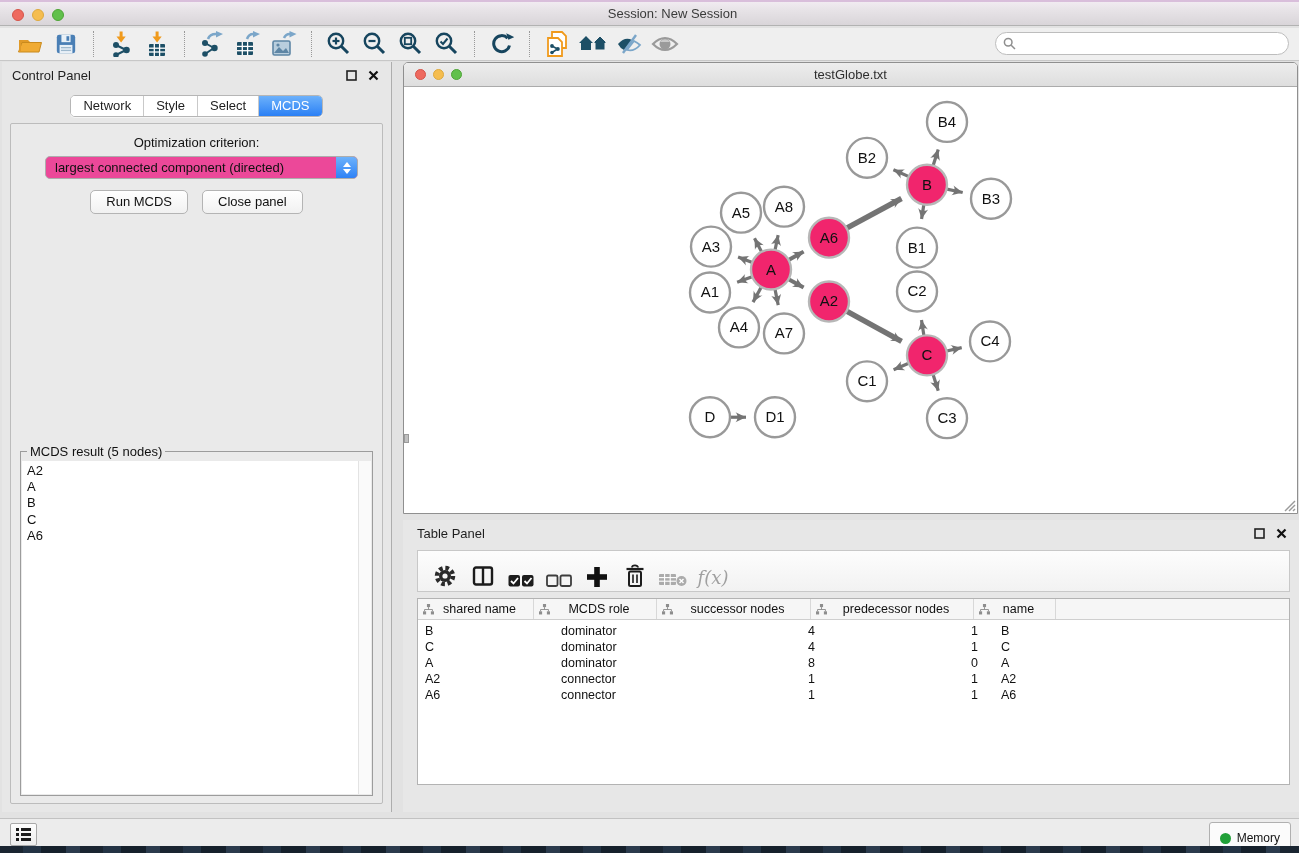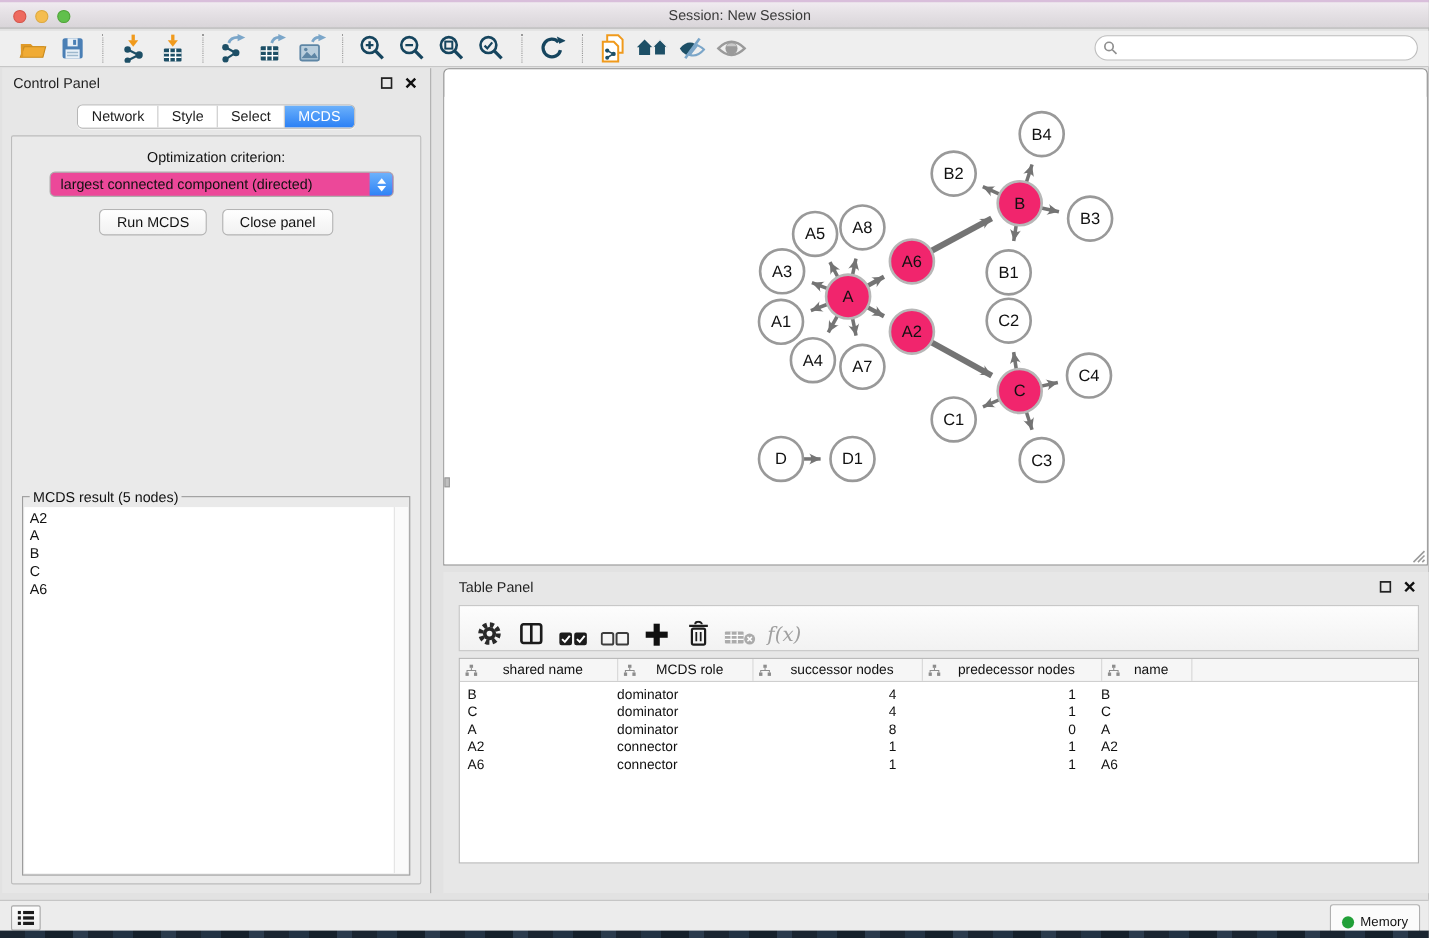--- a/index.html
+++ b/index.html
@@ -331,20 +331,26 @@
               <div class="list-item">C</div>
               <div class="list-item">A6</div>
             </div>
           <div class="list-scroll"></div>
         </div>
       </div>
     </div>
   </div>
 
   <div class="abs network-window">
+    <div class="nw-titlebar">
+      <div class="traffic t-red"></div>
+      <div class="traffic t-yellow"></div>
+      <div class="traffic t-green"></div>
+      <div class="nw-title">testGlobe.txt</div>
+    </div>
     <div class="nw-canvas">
       <svg id="graph-svg" viewBox="404 87 893 426" preserveAspectRatio="none">
         <defs>
           <marker id="arrowhead" markerUnits="userSpaceOnUse" markerWidth="13" markerHeight="12" refX="12" refY="6" orient="auto">
             <path d="M1.5 1 L12 6 L1.5 11 C4.2 8.7 4.2 3.3 1.5 1 Z" fill="#747474"></path>
           </marker>
         </defs>
       <line x1="754.1925698885631" y1="262.5571517906159" x2="738.0786374017595" y2="256.3801443373411" stroke="#747474" stroke-width="3.2" marker-end="url(#arrowhead)"></line>
           <line x1="762.6165642090128" y1="253.07147199712432" x2="754.5066465521461" y2="237.6626284490775" stroke="#747474" stroke-width="3.2" marker-end="url(#arrowhead)"></line>
           <line x1="774.6376475171016" y1="251.37140049404593" x2="778.1393456668918" y2="234.40163253737046" stroke="#747474" stroke-width="3.2" marker-end="url(#arrowhead)"></line>
@@ -532,21 +538,21 @@
           <circle cx="23.5" cy="11" r="5" fill="#ababab"></circle>
           <path d="M21.5 9 l4 4 M25.5 9 l-4 4" stroke="#fff" stroke-width="1.4"></path>
         </svg>
       </div>
       <div class="tp-btn">
         <span class="fx-label">f(x)</span>
       </div>
     </div>
     <div class="tp-table">
       <div class="thead" id="table-head">
-          <div class="th" style="width: 144px;">
+          <div class="th" style="width: 116px;">
             <svg width="11" height="11" viewBox="0 0 12 12">
               <g fill="#8d8d8d">
                 <rect x="4.3" y="0" width="3.4" height="3.4"></rect>
                 <rect x="0" y="8" width="3.4" height="3.4"></rect>
                 <rect x="8.6" y="8" width="3.4" height="3.4"></rect>
               </g>
               <path d="M6 3.4 V6 M1.7 8 V6 H10.3 V8" fill="none" stroke="#8d8d8d" stroke-width="1"></path>
             </svg>
             <span class="th-label">shared name</span>
           </div>

